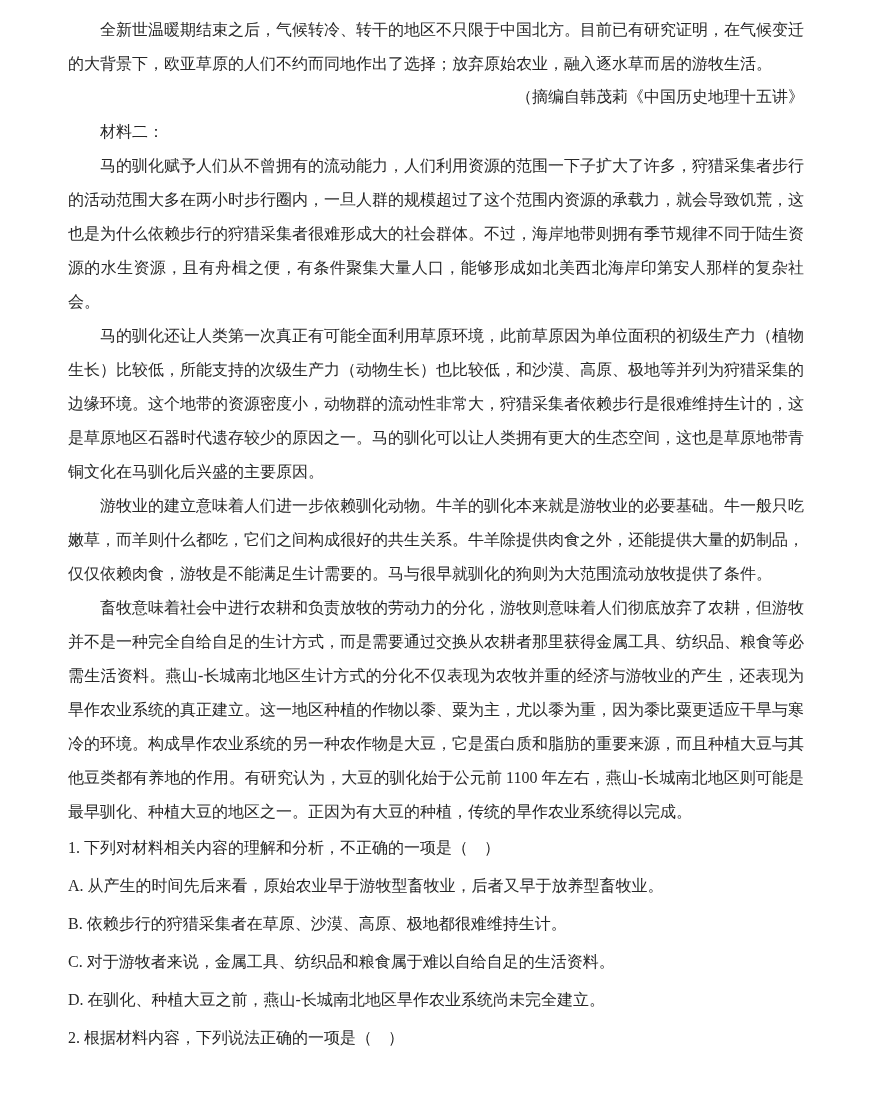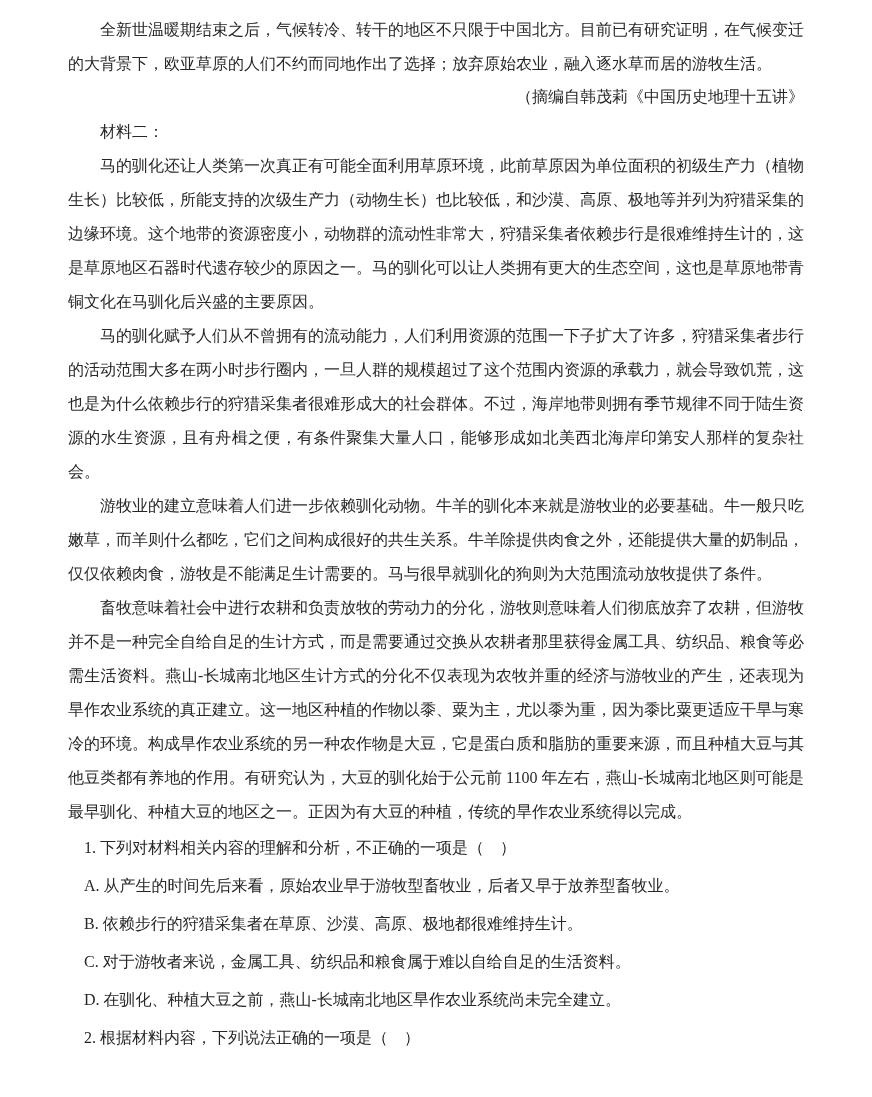--- a/index.html
+++ b/index.html
@@ -28,37 +28,36 @@
     text-align: justify;
     text-justify: inter-ideograph;
     word-break: break-all;
   }
   .indent { text-indent: 2em; }
   .cite   { text-align: right; font-family: Liberation Mono, monospace; }
   .qa {
     line-height: 38px;
     text-align: left;
     text-indent: 0;
-    margin-left: 16px;
   }
 </style>
 </head>
 <body>
 
 <div class="page">
 
   <p class="para indent">全新世温暖期结束之后，气候转冷、转干的地区不只限于中国北方。目前已有研究证明，在气候变迁的大背景下，欧亚草原的人们不约而同地作出了选择；放弃原始农业，融入逐水草而居的游牧生活。</p>
 
   <p class="para cite">（摘编自韩茂莉《中国历史地理十五讲》</p>
 
   <p class="para indent">材料二：</p>
 
+  <p class="para indent">马的驯化赋予人们从不曾拥有的流动能力，人们利用资源的范围一下子扩大了许多，狩猎采集者步行的活动范围大多在两小时步行圈内，一旦人群的规模超过了这个范围内资源的承载力，就会导致饥荒，这也是为什么依赖步行的狩猎采集者很难形成大的社会群体。不过，海岸地带则拥有季节规律不同于陆生资源的水生资源，且有舟楫之便，有条件聚集大量人口，能够形成如北美西北海岸印第安人那样的复杂社会。</p>
+
   <p class="para indent">马的驯化还让人类第一次真正有可能全面利用草原环境，此前草原因为单位面积的初级生产力（植物生长）比较低，所能支持的次级生产力（动物生长）也比较低，和沙漠、高原、极地等并列为狩猎采集的边缘环境。这个地带的资源密度小，动物群的流动性非常大，狩猎采集者依赖步行是很难维持生计的，这是草原地区石器时代遗存较少的原因之一。马的驯化可以让人类拥有更大的生态空间，这也是草原地带青铜文化在马驯化后兴盛的主要原因。</p>
-
-  <p class="para indent">马的驯化赋予人们从不曾拥有的流动能力，人们利用资源的范围一下子扩大了许多，狩猎采集者步行的活动范围大多在两小时步行圈内，一旦人群的规模超过了这个范围内资源的承载力，就会导致饥荒，这也是为什么依赖步行的狩猎采集者很难形成大的社会群体。不过，海岸地带则拥有季节规律不同于陆生资源的水生资源，且有舟楫之便，有条件聚集大量人口，能够形成如北美西北海岸印第安人那样的复杂社会。</p>
 
   <p class="para indent">游牧业的建立意味着人们进一步依赖驯化动物。牛羊的驯化本来就是游牧业的必要基础。牛一般只吃嫩草，而羊则什么都吃，它们之间构成很好的共生关系。牛羊除提供肉食之外，还能提供大量的奶制品，仅仅依赖肉食，游牧是不能满足生计需要的。马与很早就驯化的狗则为大范围流动放牧提供了条件。</p>
 
   <p class="para indent">畜牧意味着社会中进行农耕和负责放牧的劳动力的分化，游牧则意味着人们彻底放弃了农耕，但游牧并不是一种完全自给自足的生计方式，而是需要通过交换从农耕者那里获得金属工具、纺织品、粮食等必需生活资料。燕山-长城南北地区生计方式的分化不仅表现为农牧并重的经济与游牧业的产生，还表现为旱作农业系统的真正建立。这一地区种植的作物以黍、粟为主，尤以黍为重，因为黍比粟更适应干旱与寒冷的环境。构成旱作农业系统的另一种农作物是大豆，它是蛋白质和脂肪的重要来源，而且种植大豆与其他豆类都有养地的作用。有研究认为，大豆的驯化始于公元前 1100 年左右，燕山-长城南北地区则可能是最早驯化、种植大豆的地区之一。正因为有大豆的种植，传统的旱作农业系统得以完成。</p>
 
 
   <p class="para qa">1. 下列对材料相关内容的理解和分析，不正确的一项是（　）</p>
 
   <p class="para qa">A. 从产生的时间先后来看，原始农业早于游牧型畜牧业，后者又早于放养型畜牧业。</p>
 

